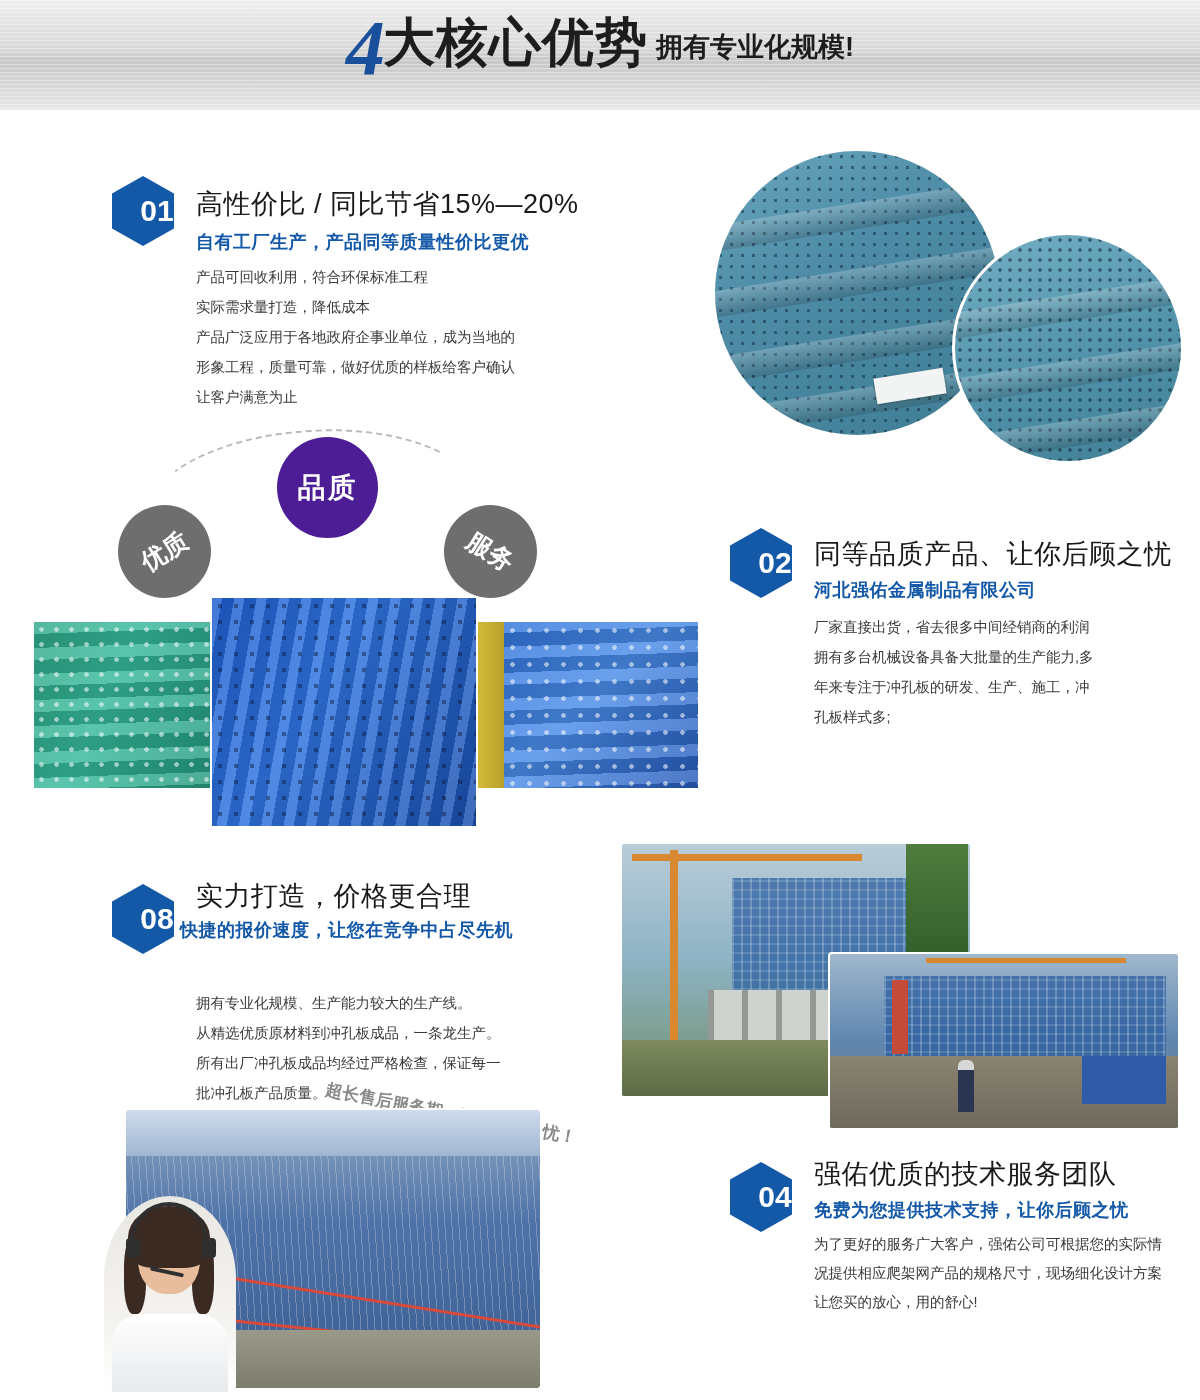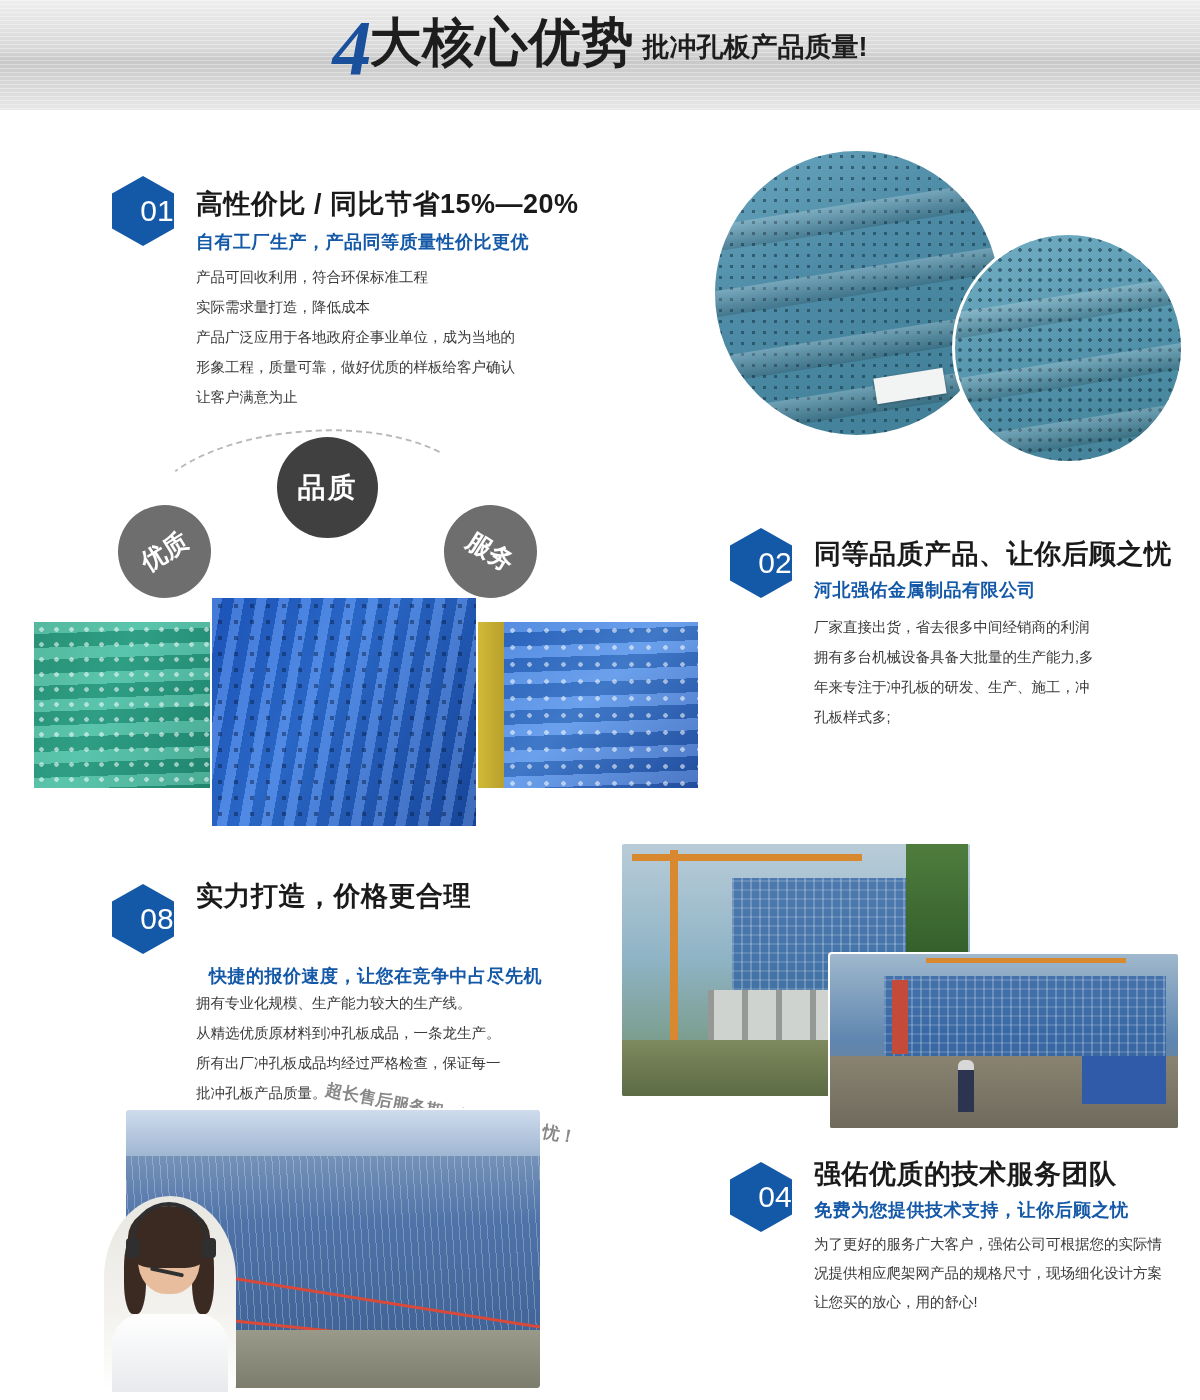--- a/index.html
+++ b/index.html
@@ -97,31 +97,31 @@
 
   
   .badge {
     position: absolute;
     width: 62px;
     height: 70px;
     background: #1458a8;
     clip-path: polygon(50% 0%, 100% 25%, 100% 75%, 50% 100%, 0% 75%, 0% 25%);
     color: #fff;
     font-size: 30px;
-    font-weight: normal;
+    font-weight: bold;
     font-family: "Liberation Sans", sans-serif;
     display: flex;
     align-items: center;
     justify-content: center;
     padding-left: 28px;
   }
   .title-main {
     position: absolute;
     font-size: 27px;
-    font-weight: bold;
+    font-weight: normal;
     color: #1a1a1a;
     letter-spacing: 0.5px;
     white-space: nowrap;
   }
   .title-sub {
     position: absolute;
     font-size: 18px;
     font-weight: bold;
     color: #1458a8;
     letter-spacing: 0.5px;
@@ -175,21 +175,21 @@
     position: absolute;
     border-radius: 50%;
     background: #666666;
     color: #fff;
     font-weight: bold;
     display: flex;
     align-items: center;
     justify-content: center;
     text-align: center;
   }
-  #bubble-pinzhi { left: 277px; top: 437px; width: 101px; height: 101px; font-size: 28px; letter-spacing: 2px; background:#404040; }
+  #bubble-pinzhi { left: 277px; top: 437px; width: 101px; height: 101px; font-size: 28px; letter-spacing: 2px; background:#4c1d95; }
   #bubble-youzhi { left: 118px; top: 505px; width: 93px; height: 93px; font-size: 25px; transform: rotate(-32deg); background:#6e6e6e; }
   #bubble-fuwu  { left: 444px; top: 505px; width: 93px; height: 93px; font-size: 25px; transform: rotate(32deg); background:#6e6e6e; }
   .dash-arc {
     position: absolute;
     border: 2px dashed #b9b9b9;
     border-radius: 50%;
     border-bottom-color: transparent;
     border-left-color: transparent;
     border-right-color: transparent;
   }
@@ -300,21 +300,21 @@
     transform-origin: left top;
     white-space: nowrap;
   }
 </style>
 </head>
 <body>
 
 <div class="header">
   <div class="header-stripes"></div>
   <div class="header-center">
-    <span class="big-num">4</span><span class="head-main">大核心优势</span><span class="head-sub">批冲孔板产品质量!</span>
+    <span class="big-num">4</span><span class="head-main">大核心优势</span><span class="head-sub">拥有专业化规模!</span>
   </div>
 </div>
 
 <div class="badge" style="left:112px; top:176px;">01</div>
 <div class="title-main" style="left:196px; top:186px;">高性价比 / 同比节省15%—20%</div>
 <div class="title-sub" style="left:196px; top:230px;">自有工厂生产，产品同等质量性价比更优</div>
 <div class="body-text" style="left:196px; top:262px; width:420px;">产品可回收利用，符合环保标准工程
 实际需求量打造，降低成本
 产品广泛应用于各地政府企事业单位，成为当地的
 形象工程，质量可靠，做好优质的样板给客户确认
@@ -357,21 +357,21 @@
 <div class="badge" style="left:730px; top:528px;">02</div>
 <div class="title-main" style="left:814px; top:536px;">同等品质产品、让你后顾之忧</div>
 <div class="title-sub" style="left:814px; top:578px;">河北强佑金属制品有限公司</div>
 <div class="body-text" style="left:814px; top:612px; width:400px;">厂家直接出货，省去很多中间经销商的利润
 拥有多台机械设备具备大批量的生产能力,多
 年来专注于冲孔板的研发、生产、施工，冲
 孔板样式多;</div>
 
 <div class="badge" style="left:112px; top:884px;">08</div>
 <div class="title-main" style="left:196px; top:878px;">实力打造，价格更合理</div>
-<div class="title-sub" style="left:209px; top:918px;margin-top:46px;">快捷的报价速度，让您在竞争中占尽先机</div>
+<div class="title-sub" style="left:180px; top:918px;">快捷的报价速度，让您在竞争中占尽先机</div>
 <div class="body-text" style="left:196px; top:988px; width:420px;">拥有专业化规模、生产能力较大的生产线。
 从精选优质原材料到冲孔板成品，一条龙生产。
 所有出厂冲孔板成品均经过严格检查，保证每一
 批冲孔板产品质量。</div>
 
 <div class="photo" id="photo-site1">
   <div class="crane" style="left:48px; top:6px; width:8px; height:190px;"></div>
   <div class="crane" style="left:10px; top:10px; width:230px; height:7px;"></div>
   <div class="mesh-blue" style="left:110px; top:34px; width:226px; height:112px;"></div>
   <div style="position:absolute;left:86px;top:146px;width:262px;height:60px;background:#cfd3cf;"></div>

